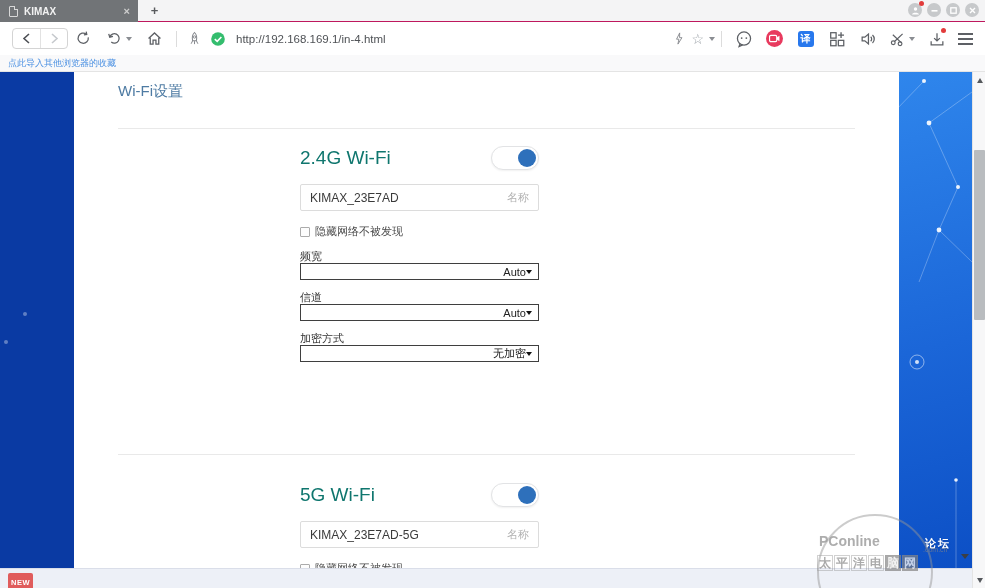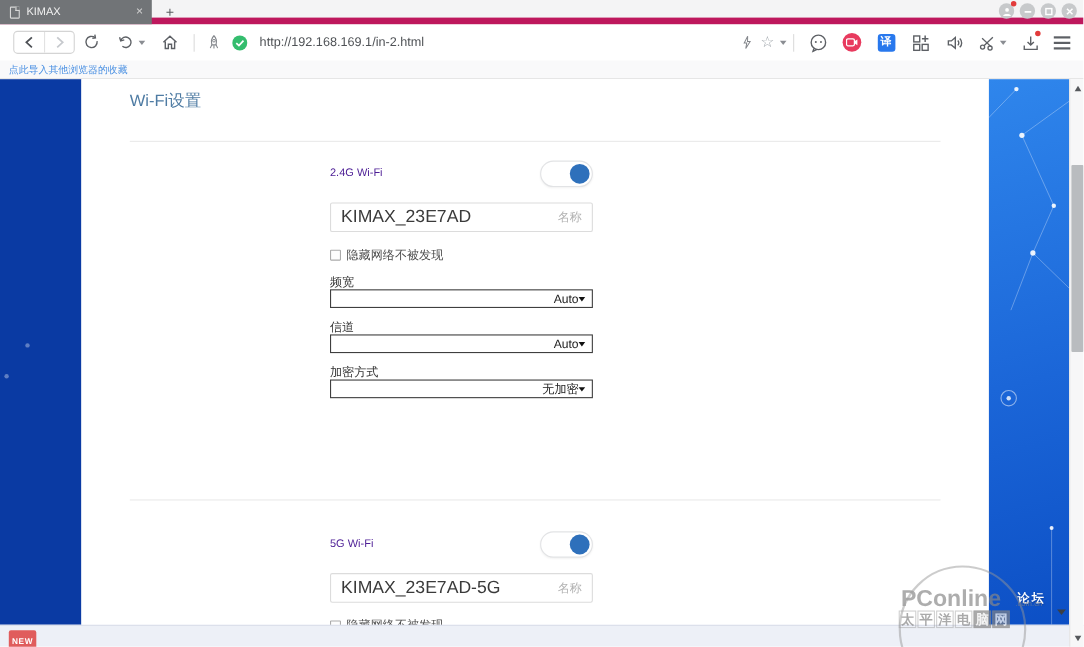--- a/index.html
+++ b/index.html
@@ -1,19 +1,19 @@
 <!DOCTYPE html>
 <html><head>
 <meta charset="utf-8">
 <style>
   * { margin:0; padding:0; box-sizing:border-box; }
   html,body { width:985px; height:588px; overflow:hidden; font-family:"Liberation Sans","DejaVu Sans",sans-serif; background:#fff; }
 
   
-  .titlebar { position:relative; height:22px; background:#f4f4f5; border-bottom:6px solid #be185d; }
+  .titlebar { position:relative; height:22px; background:#f4f4f5; border-bottom:1px solid #be185d;font-weight:bold; }
   .tab { position:absolute; left:0; top:0; width:138px; height:22px; background:#717477; display:flex; align-items:center; padding:0 6px; }
   .tab-doc { width:9px; height:11px; border:1px solid #d8d8d8; border-radius:1px; background:transparent; margin:0 6px 0 3px; position:relative; }
   .tab-doc::after { content:""; position:absolute; right:-1px; top:-1px; width:3px; height:3px; background:#717477; border-left:1px solid #d8d8d8; border-bottom:1px solid #d8d8d8; }
   .tab-title { color:#f2f2f2; font-size:10px; flex:1; white-space:nowrap; overflow:hidden; }
   .tab-close { color:#cfcfcf; font-size:11px; line-height:11px; padding:0 2px; cursor:default; }
   .newtab-btn { position:absolute; left:146px; top:3px; width:17px; height:16px; color:#595b5e; font-size:13px; line-height:15px; text-align:center; }
   .win-controls { position:absolute; right:6px; top:3px; display:flex; gap:5px; }
   .win-btn { width:14px; height:14px; border-radius:50%; background:#c7c9cb; position:relative; }
   .win-btn svg { position:absolute; left:2.5px; top:2.5px; }
   .win-dot { position:absolute; right:-2px; top:-2px; width:5px; height:5px; border-radius:50%; background:#e23b3b; }
@@ -55,26 +55,26 @@
   .sb-arrow { position:absolute; left:0; width:13px; height:12px; display:flex; align-items:center; justify-content:center; }
   .sb-tri-up { width:0; height:0; border-left:3.5px solid transparent; border-right:3.5px solid transparent; border-bottom:5px solid #55585c; }
   .sb-tri-down { width:0; height:0; border-left:3.5px solid transparent; border-right:3.5px solid transparent; border-top:5px solid #55585c; }
   .sb-thumb { position:absolute; left:1px; top:78px; width:11px; height:170px; background:#b9bcbf; border-radius:1px; }
 
   .page-title { position:absolute; left:44px; top:10px; font-size:15px; color:#4e7ba3; }
   .hdiv { position:absolute; left:44px; width:737px; height:1px; background:#e9e9e9; }
 
   .wifi-form { position:absolute; left:226px; width:239px; }
   .sec-head { position:absolute; left:0; top:0; width:239px; height:24px; }
-  .sec-label { font-size:10px; color:#4c1d95; line-height:24px; }
+  .sec-label { font-size:19px; color:#0f766e; line-height:24px; }
   .toggle { position:absolute; right:0; top:0; width:48px; height:24px; background:#fff; border:1px solid #e2e3e5; border-radius:12px; box-shadow:0 1px 2px rgba(0,0,0,.06); }
   .knob { position:absolute; right:2px; top:2px; width:18px; height:18px; border-radius:50%; background:#2e70bb; }
 
   .text-field { position:absolute; left:0; top:38px; width:239px; height:27px; border:1px solid #dcdcdc; border-radius:2px; background:#fff; display:flex; align-items:center; padding:0 9px; }
-  .text-field input { border:none; outline:none; flex:1; font-size:16px; color:#3a3a3a; font-family:inherit; background:transparent; min-width:0; }
+  .text-field input { border:none; outline:none; flex:1; font-size:12px; color:#3a3a3a; font-family:inherit; background:transparent; min-width:0; }
   .field-hint { font-size:11px; color:#b2b2b2; flex:none; }
 
   .cb-row { position:absolute; left:0; display:flex; align-items:center; }
   .cb-box { width:10px; height:10px; border:1px solid #ababab; background:#fdfdfd; border-radius:1px; flex:none; }
   .cb-label { font-size:11px; color:#4a4a4a; margin-left:5px; white-space:nowrap; }
 
   .fld-label { position:absolute; left:0; font-size:11px; color:#333; }
   .selectbox { position:absolute; left:0; width:239px; height:17px; border:1px solid #3f3f3f; background:#fff; display:flex; align-items:center; padding:0 4px; }
   .selectbox .sel-text { font-size:11px; color:#222; flex:1;text-align:right; }
   .sel-arrow { width:0; height:0; border-left:3.5px solid transparent; border-right:3.5px solid transparent; border-top:4.5px solid #111; margin-right:2px; }
@@ -86,21 +86,21 @@
   .forum-label { position:absolute; left:26px; top:464px; color:#fff; font-size:11px; font-weight:bold; letter-spacing:2px; text-shadow:0 1px 2px rgba(0,30,90,.4);font-family:Liberation Mono, monospace; }
   .forum-caret { position:absolute; left:62px; top:482px; width:0; height:0; border-left:4px solid transparent; border-right:4px solid transparent; border-top:5px solid #3b3f45; }
 
   
   .statusbar { position:relative; height:20px; background:#edf0f7; border-top:1px solid #dadee9; }
   .new-badge { position:absolute; left:8px; top:4px; background:#e05c5c; color:#fff; font-size:7.5px; font-weight:bold; line-height:11px; padding:4px 3px; border-radius:2px; letter-spacing:.5px; }
 
   
   .watermark { position:absolute; left:795px; top:500px; width:200px; height:88px; z-index:40; pointer-events:none; opacity:.8; }
   .wm-circle { position:absolute; left:22px; top:14px; width:116px; height:116px; border:2px solid rgba(150,150,150,.6); border-radius:50%; }
-  .wm-brand { position:absolute; left:24px; top:33px; font-size:21px; font-weight:bold; color:rgba(135,135,135,.85); letter-spacing:0; }
+  .wm-brand { position:absolute; left:24px; top:33px; font-size:14px; font-weight:bold; color:rgba(135,135,135,.85); letter-spacing:0; }
   .wm-domain { position:absolute; left:128px; top:46px; font-size:7px; color:rgba(135,135,135,.85); }
   .wm-site { position:absolute; left:22px; top:55px; display:flex; gap:1px; }
   .wm-site span { font-size:12px; font-weight:bold; color:rgba(130,130,130,.85); border:1px solid rgba(140,140,140,.5); padding:0 1px; line-height:14px; }
   .wm-site span.filled { background:rgba(130,130,130,.85); color:#f2f2f2; }
 </style>
 </head>
 <body>
 
 <div class="titlebar">
   <div class="tab">
@@ -173,21 +173,21 @@
         <circle cx="10" cy="8" r="1.6" fill="none" stroke="#84878c" stroke-width="1.2"></circle>
         <path d="M7.5 13 L5.5 17 M12.5 13 L14.5 17 M10 13.5 V17.5" stroke="#84878c" stroke-width="1.3"></path>
       </svg>
   </div>
   <div class="tbtn" style="margin:0 4px;">
     <svg width="16" height="16" viewBox="0 0 20 20">
         <circle cx="10" cy="10" r="8.5" fill="#34bd6e"></circle>
         <path d="M6 10.2 L9 13 L14.2 7.4" fill="none" stroke="#fff" stroke-width="2"></path>
       </svg>
   </div>
-  <span class="url-text">http://192.168.169.1/in-2.html</span>
+  <span class="url-text">http://192.168.169.1/in-4.html</span>
   <div class="spacer"></div>
   <div class="tbtn" style="margin:0 3px;">
     <svg width="14" height="15" viewBox="0 0 20 20">
         <path d="M11 2 L6.5 11 H9.8 L8.5 18 L14.2 8.8 H10.8 Z" fill="none" stroke="#84878c" stroke-width="1.3"></path>
       </svg>
   </div>
   <div class="tbtn" style="margin:0 2px;">
       <span class="star-glyph">☆</span>
     </div>
   <span class="caret"></span>

